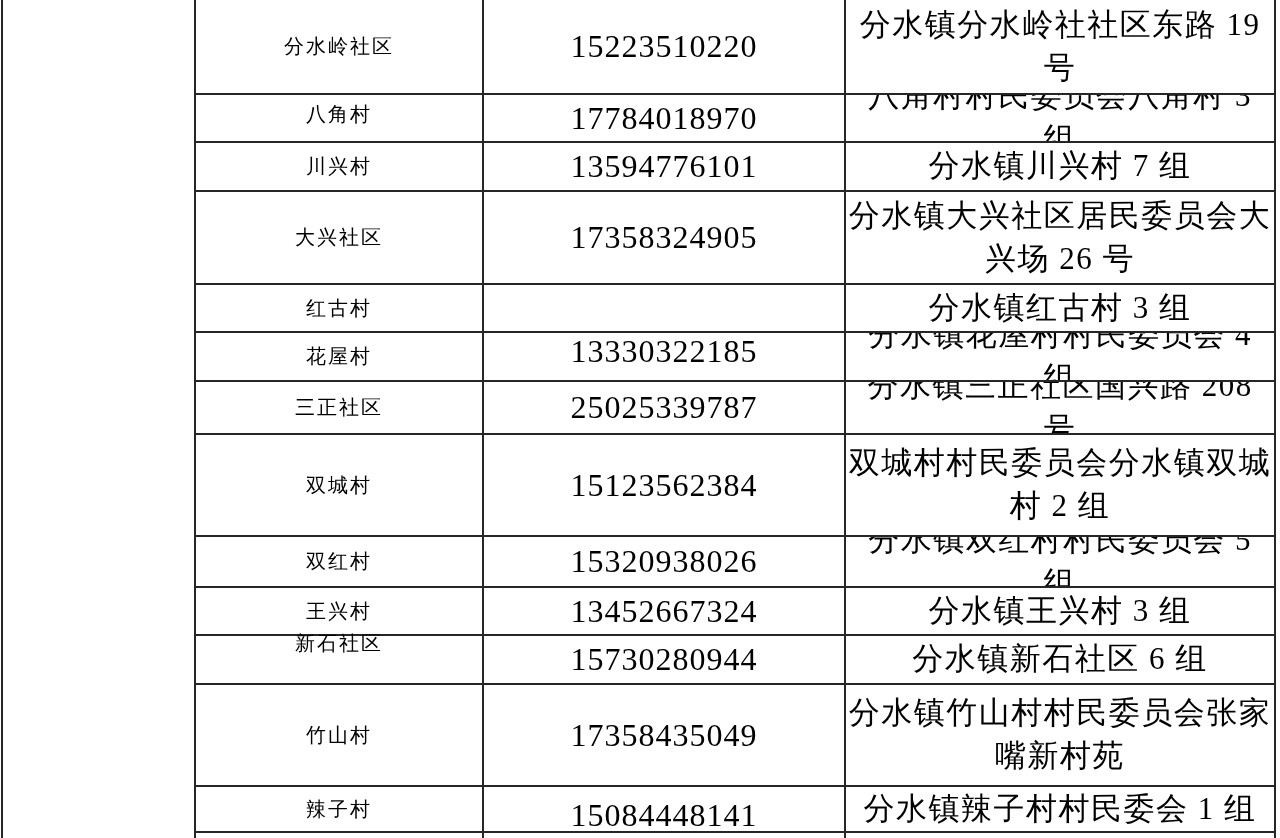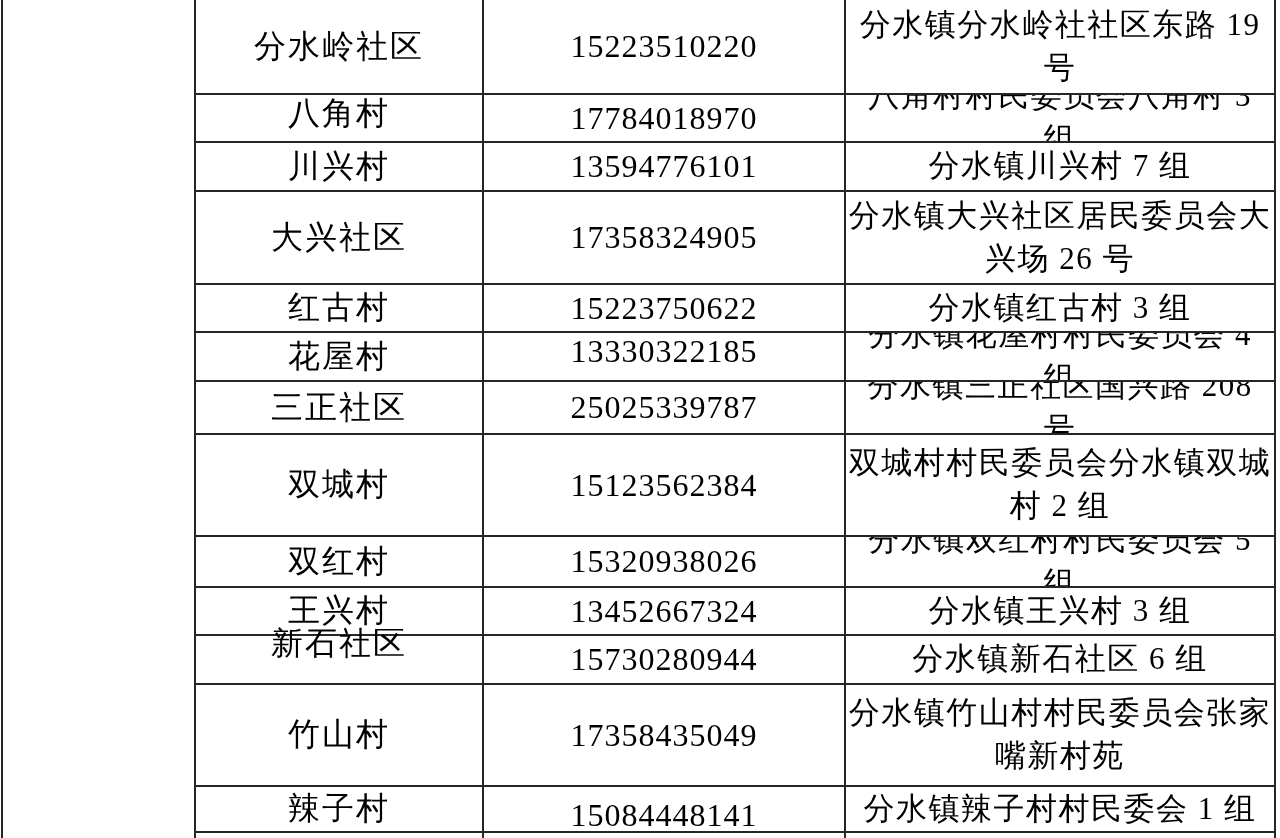--- a/index.html
+++ b/index.html
@@ -12,21 +12,21 @@
     color:#000;
   }
   .vline{position:absolute;top:0;width:2px;height:838px;background:#262626;}
   .hline{position:absolute;left:194px;width:1082px;height:2px;background:#262626;}
   .cell{
     position:absolute;
     display:flex;align-items:center;justify-content:center;
     text-align:center;
     overflow:hidden;
   }
-  .name-cell{left:197px;width:284px;font-size:32px;letter-spacing:2px;}
+  .name-cell{left:197px;width:284px;font-size:20px;letter-spacing:2px;}
   .phone-cell{left:485px;width:358px;font-size:32px;letter-spacing:1px;}
   .addr-cell{left:848px;width:424px;font-size:31px;letter-spacing:1.5px;line-height:1.38;}
 </style>
 </head>
 <body>
 
 <div id="page" style="color: rgb(0, 0, 0); background: rgb(255, 255, 255);">
 
   <div class="vline" style="left: 1px; background: rgb(38, 38, 38);"></div>
   <div class="vline" style="left: 194px; background: rgb(38, 38, 38);"></div>
@@ -60,21 +60,20 @@
 
   <div class="cell name-cell" style="top:143px;height:47px">川兴村</div>
   <div class="cell phone-cell" style="top:143px;height:47px">13594776101</div>
   <div class="cell addr-cell" style="top:143px;height:47px">分水镇川兴村 7 组</div>
 
   <div class="cell name-cell" style="top:192px;height:91px">大兴社区</div>
   <div class="cell phone-cell" style="top:192px;height:91px">17358324905</div>
   <div class="cell addr-cell" style="top:192px;height:91px">分水镇大兴社区居民委员会大兴场 26 号</div>
 
   <div class="cell name-cell" style="top:285px;height:46px">红古村</div>
-  <div class="cell phone-cell" style="top:285px;height:46px">15223750622</div>
   <div class="cell addr-cell" style="top:285px;height:46px">分水镇红古村 3 组</div>
 
   <div class="cell name-cell" style="top:333px;height:47px">花屋村</div>
   <div class="cell phone-cell" style="top:333px;height:37px">13330322185</div>
   <div class="cell addr-cell" style="top:333px;height:47px">分水镇花屋村村民委员会 4 组</div>
 
   <div class="cell name-cell" style="top:382px;height:51px">三正社区</div>
   <div class="cell phone-cell" style="top:382px;height:51px">25025339787</div>
   <div class="cell addr-cell" style="top:382px;height:51px">分水镇三正社区国兴路 208 号</div>
 

